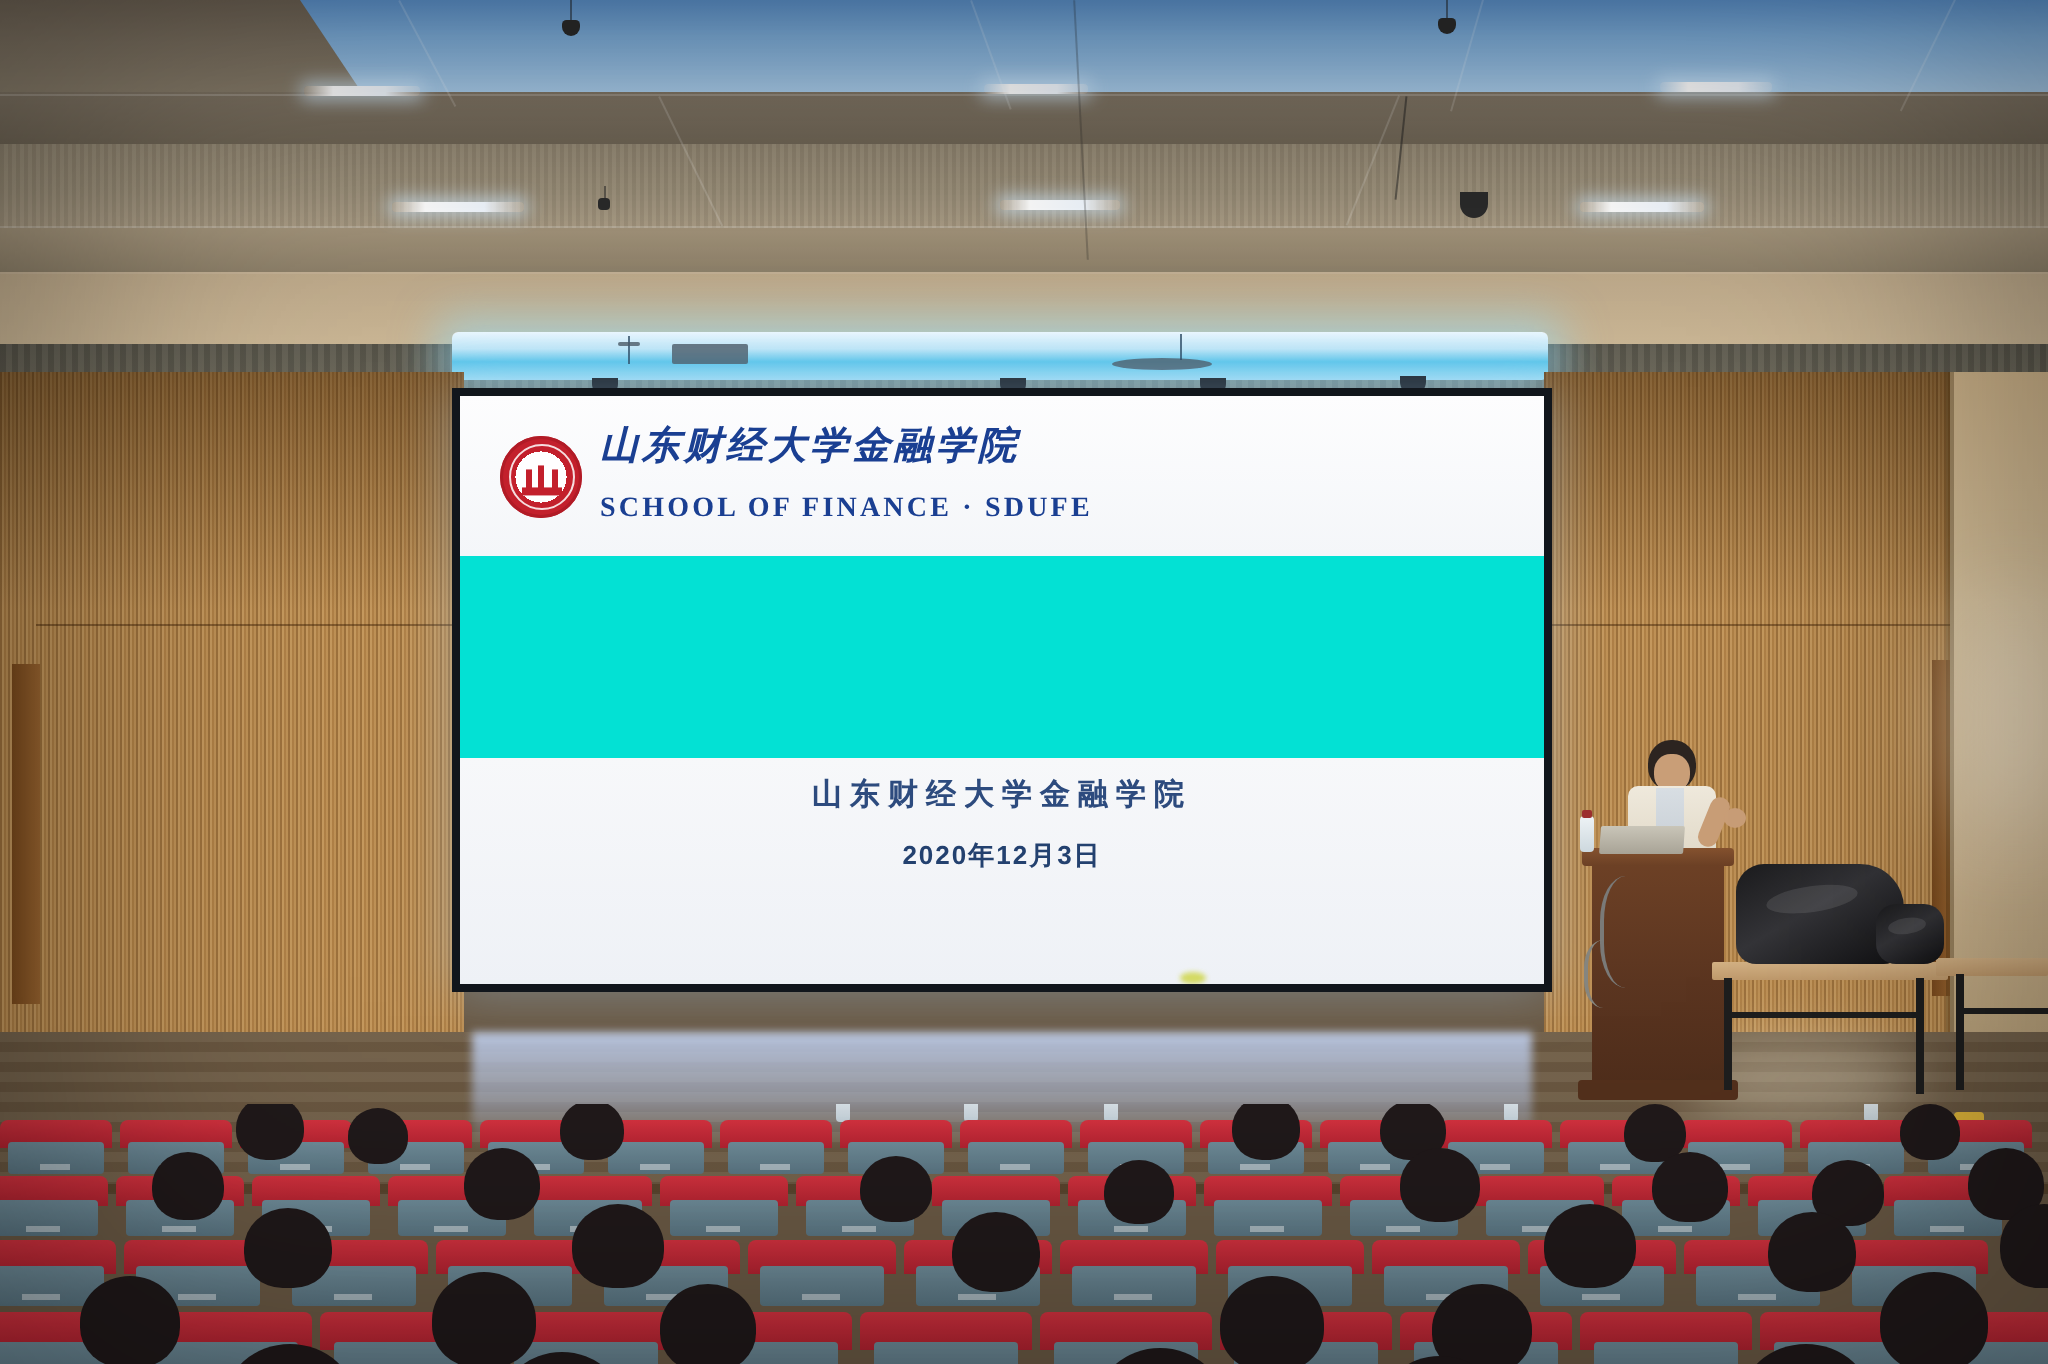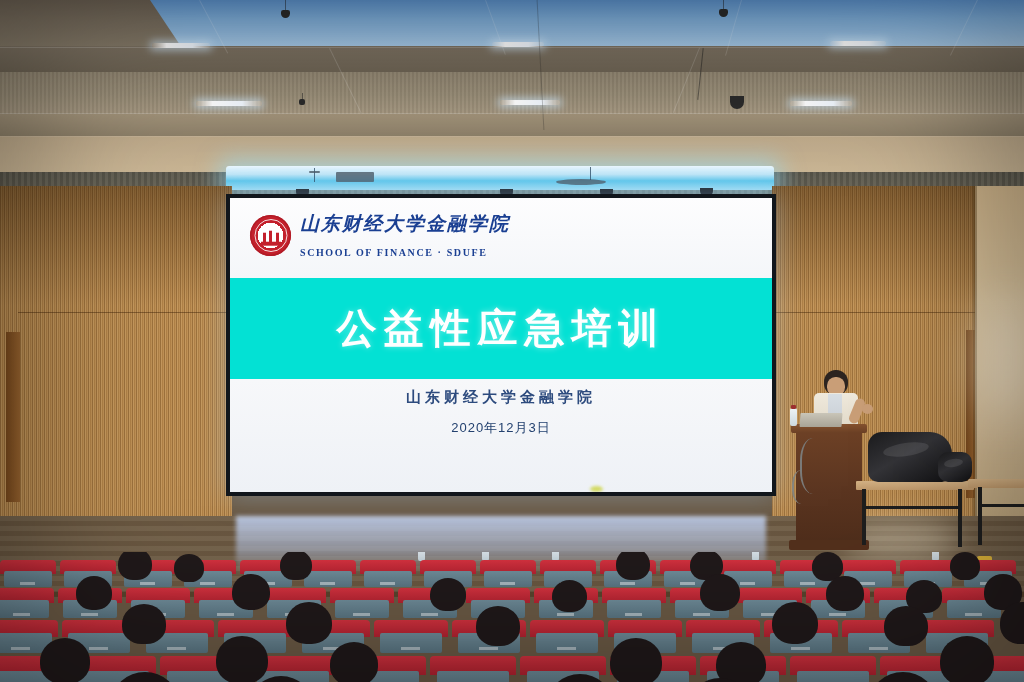--- a/index.html
+++ b/index.html
@@ -74,29 +74,29 @@
     transform:translate(-50%,-46%);
     background:
       linear-gradient(#c3202c,#c3202c) center bottom/20px 4px no-repeat,
       linear-gradient(#c3202c,#c3202c) 2px 5px/3px 10px no-repeat,
       linear-gradient(#c3202c,#c3202c) 8.5px 3px/3px 12px no-repeat,
       linear-gradient(#c3202c,#c3202c) 15px 5px/3px 10px no-repeat;}
   .seal:after{content:"";position:absolute;left:50%;top:4px;width:31px;height:31px;
     transform:translateX(-50%);border-radius:50%;border:1px solid rgba(255,255,255,.85);}
   .uni-cn{font-size:19px;color:#1a3f92;letter-spacing:2px;line-height:1.05;
     font-family:"Liberation Serif",serif;font-weight:bold;font-style:italic;}
-  .uni-en{font-size:10px;color:#1a3f92;letter-spacing:1.6px;font-family:"Liberation Serif",serif;
+  .uni-en{font-size:14px;color:#1a3f92;letter-spacing:1.6px;font-family:"Liberation Serif",serif;
     font-weight:bold;margin-top:13px;}
   .scr-title{position:absolute;left:0;top:80px;width:100%;height:101px;display:flex;
     align-items:center;justify-content:center;color:#fff;font-size:40px;letter-spacing:7px;
     font-weight:bold;text-shadow:0 0 6px rgba(255,255,255,.45);}
   .scr-sub{position:absolute;left:0;top:190px;width:100%;text-align:center;color:#2d4b7e;}
   .scr-sub .l{font-size:15px;letter-spacing:4px;margin-bottom:12px;font-weight:bold;
     font-family:"Liberation Serif",serif;}
-  .scr-sub .d{font-size:13px;letter-spacing:1px;color:#23416f;font-weight:normal;}
+  .scr-sub .d{font-size:13px;letter-spacing:1px;color:#23416f;font-weight:bold;}
   .laser{position:absolute;left:360px;top:288px;width:13px;height:6px;border-radius:50%;
     background:#cfd64a;filter:blur(1.4px);opacity:.85;}
 
   
   .spot{position:absolute;width:13px;height:9px;background:#1d2329;border-radius:0 0 6px 6px;}
   .spot:after{content:"";position:absolute;left:3px;top:-3px;width:7px;height:4px;background:#2a3views;}
 
   
   .stagefloor{position:absolute;left:0;top:516px;width:1024px;height:80px;
     background:linear-gradient(180deg,#c8a36e 0%,#d3ae78 40%,#c79f68 100%);
@@ -229,21 +229,20 @@
       <div class="scr-bot"></div>
 
       <div class="logo-row">
         <div class="seal"></div>
         <div>
           <div class="uni-cn">山东财经大学金融学院</div>
           <div class="uni-en">SCHOOL OF FINANCE · SDUFE</div>
         </div>
       </div>
 
-      <div class="scr-title">公益性应急培训</div>
 
       <div class="scr-sub">
         <div class="l">山东财经大学金融学院</div>
         <div class="d">2020年12月3日</div>
       </div>
 
       <div class="laser"></div>
     </div>
   </div>
 

